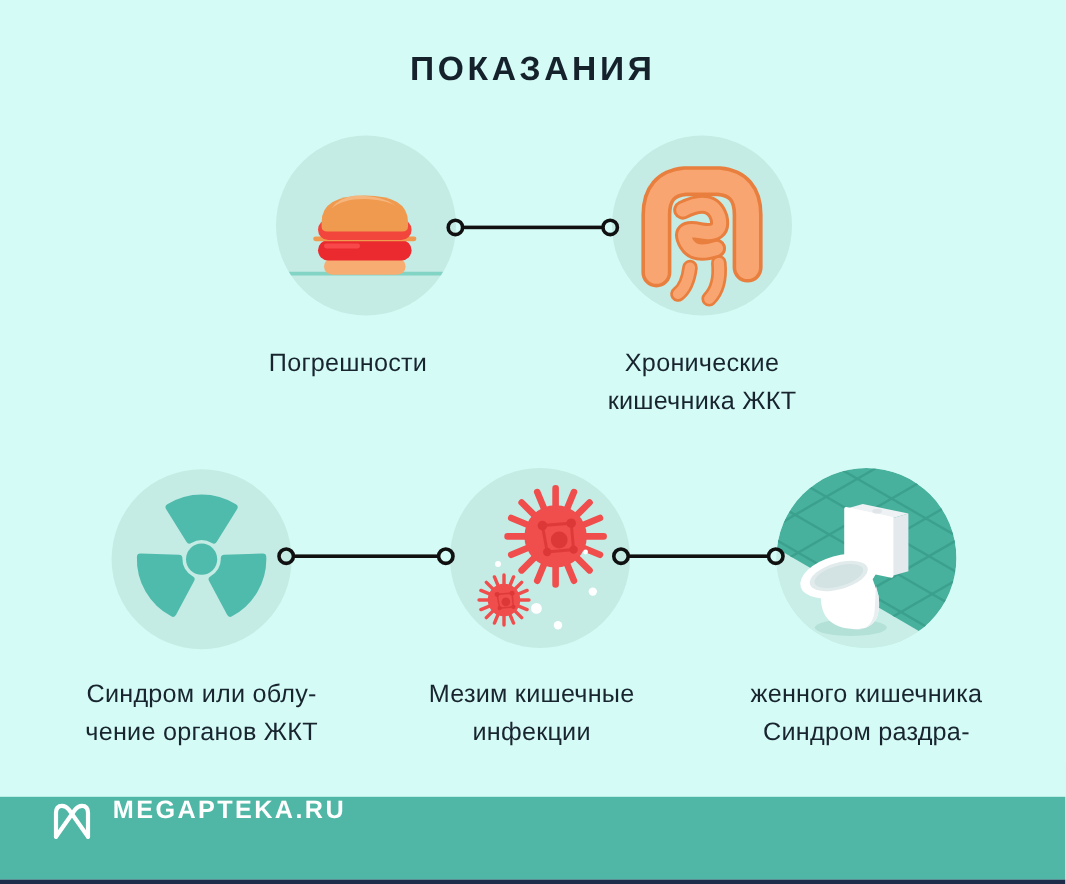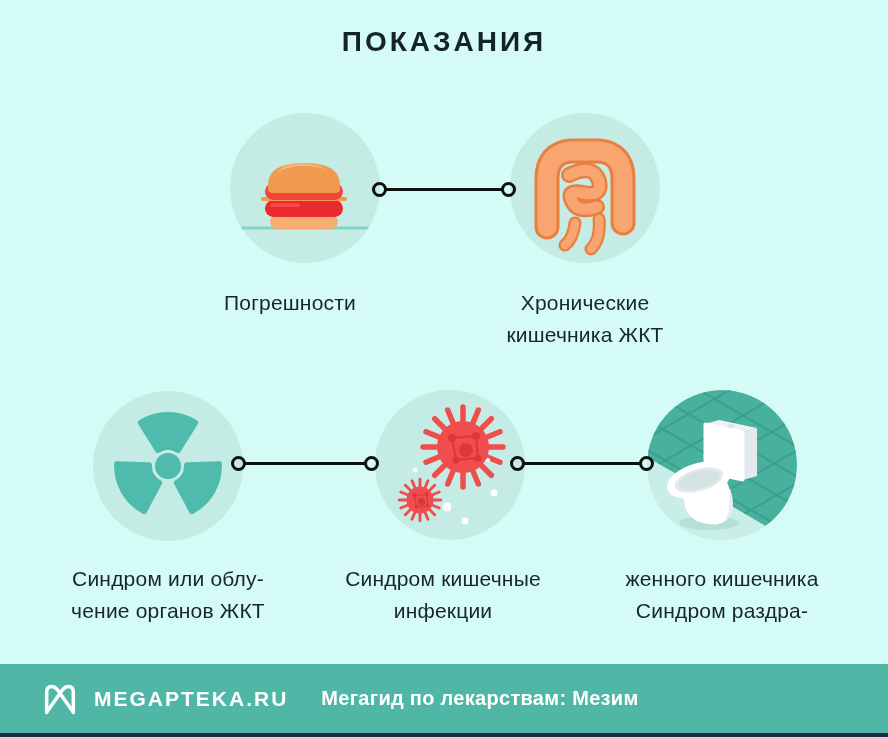--- a/index.html
+++ b/index.html
@@ -1,21 +1,21 @@
 <!DOCTYPE html>
 <html><head>
 <meta charset="utf-8">
 <style>
   html,body{margin:0;padding:0;background:#e8eceb;}
   .canvas{
     position:relative;width:888px;height:737px;overflow:hidden;
     background:#d4fbf5;font-family:"Liberation Sans",sans-serif;
   }
   .title{
-    position:absolute;top:26px;left:0;width:888px;text-align:center;
+    position:absolute;top:42px;left:0;width:888px;text-align:center;
     font-size:28px;font-weight:800;letter-spacing:3px;color:#15222c;
   }
   .node-circle{
     position:absolute;width:150px;height:150px;border-radius:50%;
     background:#c4ebe4;overflow:hidden;
   }
   .node-circle svg{display:block;width:100%;height:100%;}
   .c1{left:230px;top:113px;}
   .c2{left:510px;top:113px;}
   .c3{left:93px;top:391px;}
@@ -41,21 +41,21 @@
   .conn1 .ring.a{left:0;} .conn1 .ring.b{left:129px;}
   .conn1 .line{left:14px;width:116px;}
   .conn2{left:231px;top:456px;width:150px;height:16px;}
   .conn2 .ring.a{left:0;} .conn2 .ring.b{left:133px;}
   .conn2 .line{left:14px;width:120px;}
   .conn3{left:510px;top:456px;width:146px;height:16px;}
   .conn3 .ring.a{left:0;} .conn3 .ring.b{left:129px;}
   .conn3 .line{left:14px;width:116px;}
   .footer{
     position:absolute;left:0;top:664px;width:888px;height:69px;
-    background:#50b7a6;display:flex;align-items:center;
+    background:#50b7a6;display:flex;align-items:flex-start;
     box-sizing:border-box;padding-left:40px;color:#ffffff;
   }
   .footer .brand{
     margin-left:14px;font-size:21px;font-weight:800;letter-spacing:2px;
   }
   .footer .tagline{
     margin-left:33px;font-size:20px;font-weight:700;letter-spacing:0.3px;
   }
   .bottom-strip{
     position:absolute;left:0;top:733px;width:888px;height:4px;background:#1e2c49;
@@ -214,33 +214,32 @@
   </div>
   <div class="label l2">
     <span>Хронические</span>
     <span>кишечника ЖКТ</span>
   </div>
   <div class="label l3">
     <span>Синдром или облу-</span>
     <span>чение органов ЖКТ</span>
   </div>
   <div class="label l4">
-    <span>Синдром кишечные</span>
+    <span>Мезим кишечные</span>
     <span>инфекции</span>
   </div>
   <div class="label l5">
     <span>женного кишечника</span>
     <span>Синдром раздра-</span>
   </div>
 
   <div class="footer">
     <svg width="40" height="40" viewBox="0 0 48 48">
       <g fill="none" stroke="#ffffff" stroke-width="4.2" stroke-linecap="round" stroke-linejoin="round">
         <path d="M8 40 V16 Q8 9 14 9 Q18 9 21 13 L40 40"></path>
         <path d="M40 40 V16 Q40 9 34 9 Q30 9 27 13 L8 40"></path>
       </g>
     </svg>
     <span class="brand">MEGAPTEKA.RU</span>
-    <span class="tagline">Мегагид по лекарствам: Мезим</span>
   </div>
   <div class="bottom-strip"></div>
 
 </div>
 
 </body></html>

